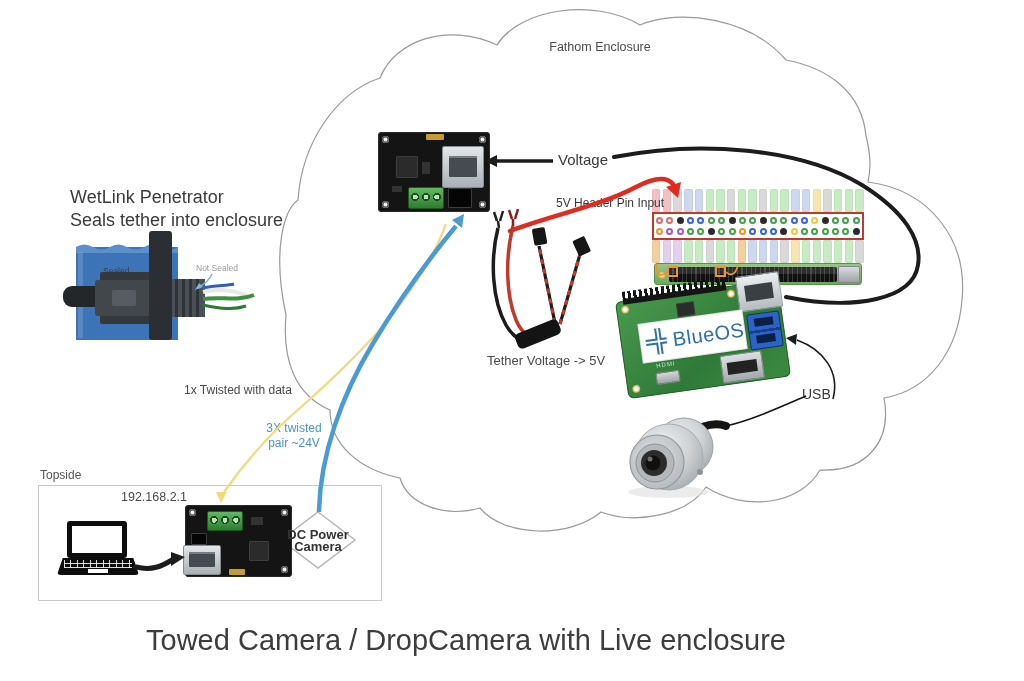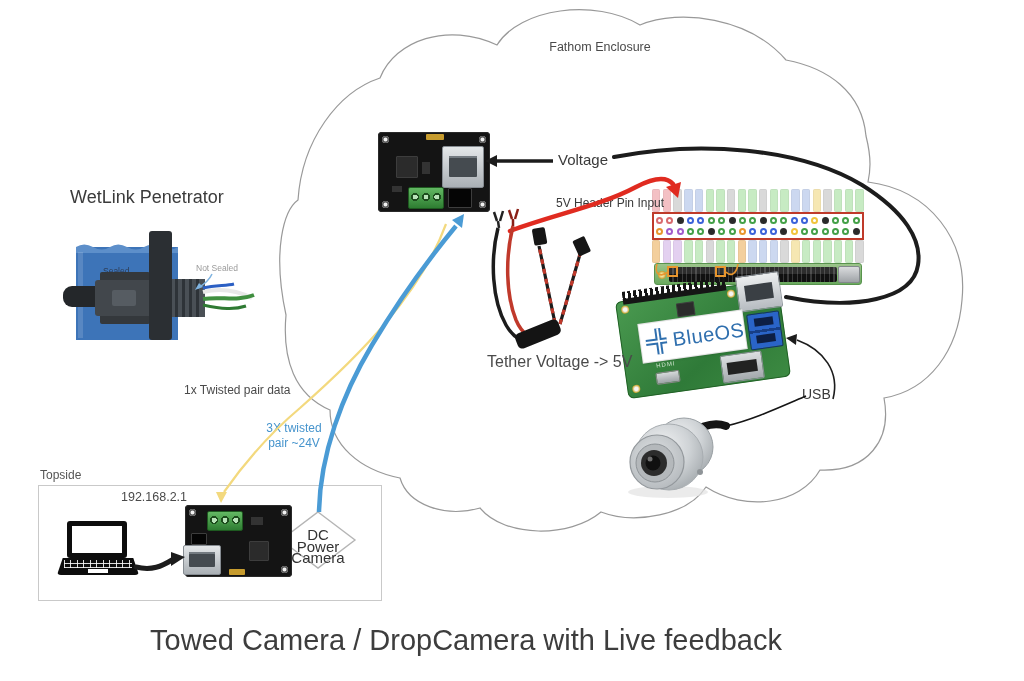--- a/index.html
+++ b/index.html
@@ -85,27 +85,27 @@
   #laptop-screen{position:absolute;left:67px;top:521px;width:60px;height:37px;border:5px solid #0d0d0d;border-radius:3px;background:#fff;}
   #laptop-base{position:absolute;left:57px;top:558px;width:82px;height:17px;background:#0d0d0d;border-radius:2px 2px 4px 4px;
       clip-path:polygon(7% 0,93% 0,100% 100%,0 100%);}
   #laptop-base .keys{position:absolute;left:8%;top:2px;width:84%;height:8px;
       background:repeating-linear-gradient(90deg,rgba(255,255,255,.85) 0 1px,transparent 1px 6.5px),
                  repeating-linear-gradient(0deg,rgba(255,255,255,.85) 0 1px,transparent 1px 4px);}
   #laptop-base .pad{position:absolute;left:38%;top:11px;width:24%;height:4px;background:#fff;}
   
   #topside-box{position:absolute;left:38px;top:485px;width:344px;height:116px;border:1.5px solid #c9c9c9;}
   #dc-text{position:absolute;left:286px;top:529px;width:64px;text-align:center;
-      font-size:15px;font-weight:normal;color:#333;line-height:11.5px;}
+      font-size:13px;font-weight:bold;color:#333;line-height:11.5px;}
   #wetlink-text{position:absolute;left:70px;top:170px;font-size:18px;line-height:23px;color:#3b3b3b;margin-top:16px;}
   #title{position:absolute;left:0;top:624px;width:932px;text-align:center;font-size:29px;color:#3d3d3d;}
   #subsea-label{position:absolute;left:545px;top:40px;width:110px;text-align:center;font-size:12.5px;color:#4a4a4a;}
   #ethernet-label{position:absolute;left:558px;top:151px;font-size:15px;color:#3a3a3a;}
   #headerpin-label{position:absolute;left:556px;top:196px;font-size:12px;color:#3a3a3a;}
-  #tether-label{position:absolute;left:487px;top:353px;font-size:16px;color:#4a4a4a;}
+  #tether-label{position:absolute;left:487px;top:353px;font-size:13px;color:#4a4a4a;}
   #usb-label{position:absolute;left:802px;top:386px;font-size:14px;color:#3a3a3a;}
   #twisted-data-label{position:absolute;left:184px;top:383px;font-size:12px;color:#4a4a4a;}
   #twisted-power-label{position:absolute;left:263px;top:421px;width:62px;text-align:center;
       font-size:12px;line-height:15px;color:var(--label_blue);}
   #topside-label{position:absolute;left:40px;top:468px;font-size:12px;color:#555;}
   #ip-label{position:absolute;left:121px;top:490px;font-size:12.5px;color:#4a4a4a;}
 </style>
 </head>
 <body>
 
@@ -128,20 +128,21 @@
          C 445,518 408,505 400,478
          C 360,470 330,445 330,410
          C 295,395 282,360 286,315 Z" fill="#ffffff" stroke="var(--cloud_stroke)" stroke-width="1.2"></path>
     <polygon points="318,512 355,540 318,568 281,540" fill="#ffffff" stroke="#b5b5b5" stroke-width="1.4"></polygon>
   </svg>
 
   <div id="subsea-label" class="lbl">Fathom Enclosure</div>
 
   <div id="wetlink-text">
     <div>WetLink Penetrator</div>
+    <div>Seals tether into enclosure</div>
   </div>
 
   <div class="pcb" style="left:378px;top:132px;width:112px;height:80px;">
     <div class="hole" style="left:4px;top:4px;"></div>
     <div class="hole" style="left:101px;top:4px;"></div>
     <div class="hole" style="left:4px;top:69px;"></div>
     <div class="hole" style="left:101px;top:69px;"></div>
     <div class="goldpad" style="left:48px;top:2px;width:18px;height:6px;"></div>
     <div class="chip" style="left:18px;top:24px;width:22px;height:22px;"></div>
     <div class="smd" style="left:14px;top:54px;width:10px;height:6px;"></div>
@@ -269,21 +270,21 @@
           <div class="gy"></div>
       </div>
       <div class="btxt">BlueOS</div>
     </div>
   </div>
 
   <div id="ethernet-label" class="lbl">Voltage</div>
   <div id="headerpin-label" class="lbl">5V Header Pin Input</div>
   <div id="tether-label" class="lbl">Tether Voltage -&gt; 5V</div>
   <div id="usb-label" class="lbl">USB</div>
-  <div id="twisted-data-label" class="lbl">1x Twisted pair data</div>
+  <div id="twisted-data-label" class="lbl">1x Twisted with data</div>
   <div id="twisted-power-label">
     <div>3X twisted</div>
     <div>pair ~24V</div>
   </div>
 
   <div id="topside-label" class="lbl">Topside</div>
   <div id="topside-box"></div>
   <div id="ip-label" class="lbl">192.168.2.1</div>
 
   <div id="laptop-screen"></div>
@@ -302,21 +303,21 @@
     <div class="chip" style="left:6px;top:28px;width:16px;height:12px;background:#050505;"></div>
     <div class="rj45" style="left:-2px;top:40px;width:38px;height:30px;"></div>
     <div class="goldpad" style="left:44px;top:64px;width:16px;height:6px;"></div>
   </div>
 
   <div id="dc-text">
     <div>DC Power</div>
     <div>Camera</div>
   </div>
 
-  <div id="title">Towed Camera / DropCamera with Live feedback</div>
+  <div id="title">Towed Camera / DropCamera with Live enclosure</div>
 
   <svg width="1024" height="681" viewBox="0 0 1024 681">
     <defs>
       <radialGradient id="camBody" cx="40%" cy="35%" r="80%">
         <stop offset="0" stop-color="#f2f3f4"></stop>
           <stop offset="0.5" stop-color="#cfd3d6"></stop>
           <stop offset="1" stop-color="#9aa0a4"></stop>
       </radialGradient>
       <radialGradient id="camFace" cx="45%" cy="40%" r="75%">
         <stop offset="0" stop-color="#dfe2e4"></stop>

